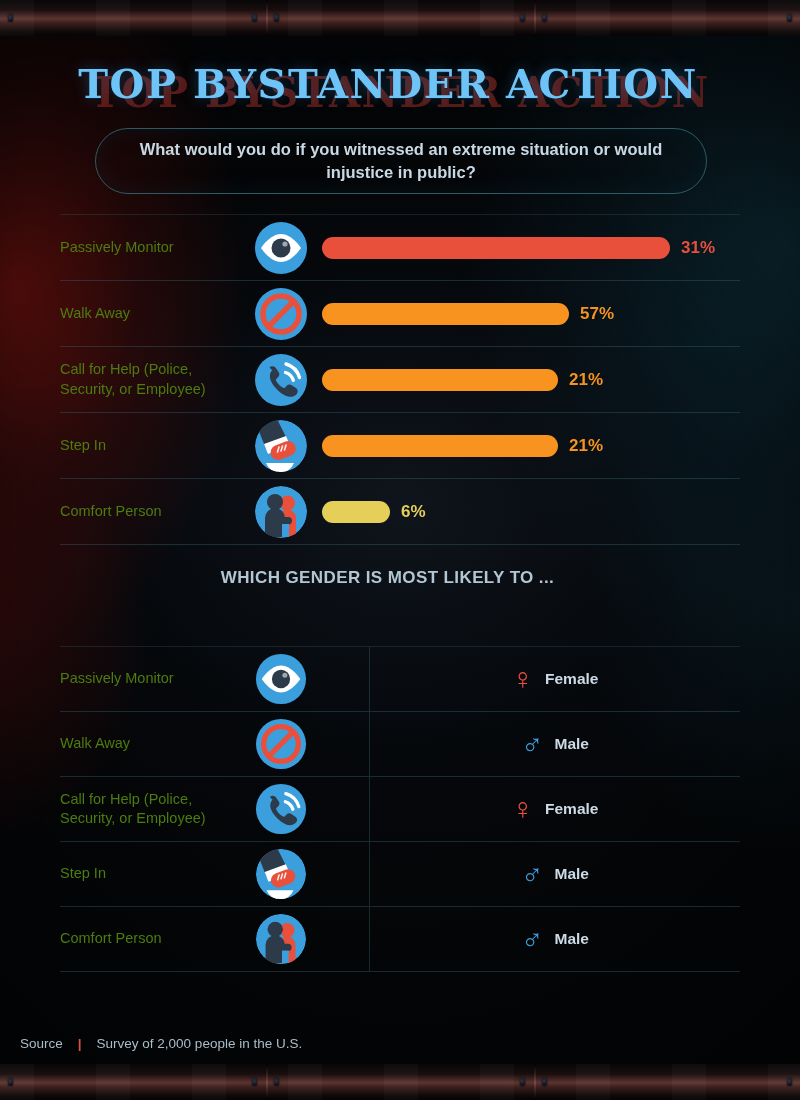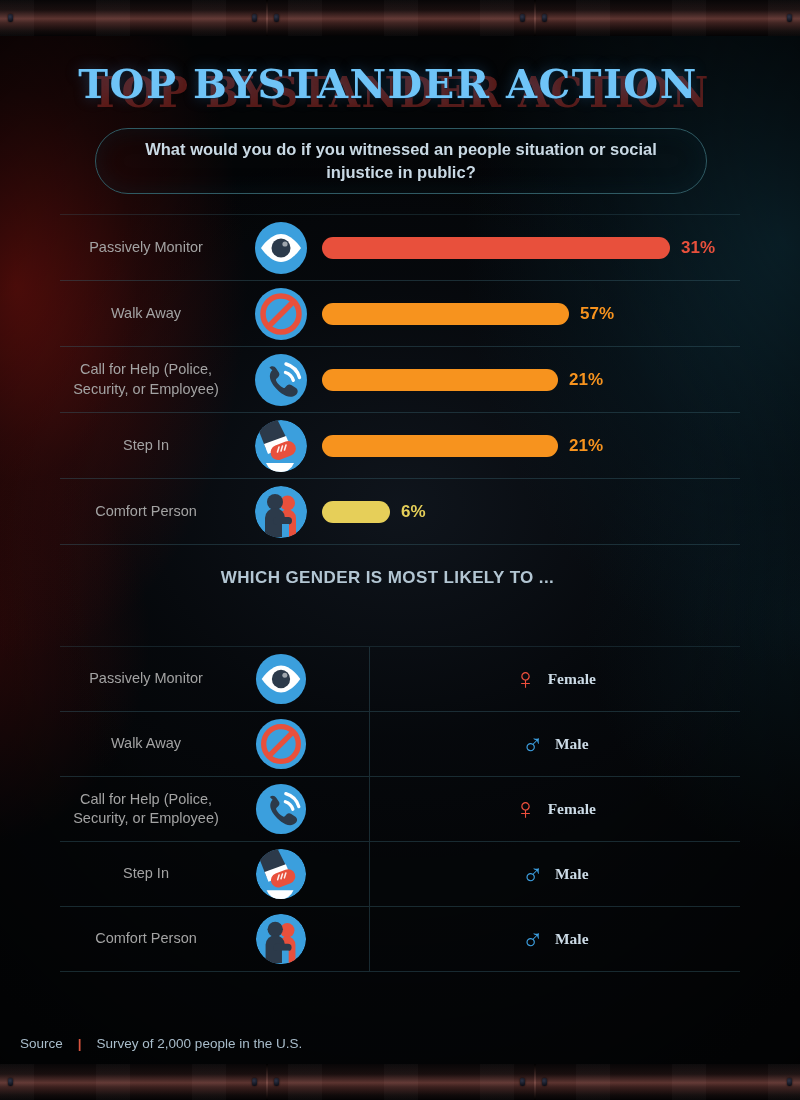--- a/index.html
+++ b/index.html
@@ -169,22 +169,22 @@
     display: flex;
     align-items: center;
     height: 65px;
     border-bottom: 1px solid rgba(56,96,108,0.42);
   }
   .row:first-child { border-top: 1px solid rgba(56,96,108,0.30); }
 
   .row-label {
     width: 190px;
     flex: 0 0 190px;
-    text-align: center;
-    color: #a3a3a3;
+    text-align: left;
+    color: #4d7c0f;
     font-size: 14.5px;
     line-height: 1.33;
     padding-right: 18px;
     box-sizing: border-box;
   }
 
   .icon-cell {
     flex: 0 0 62px;
     display: flex;
     align-items: center;
@@ -254,21 +254,20 @@
     font-size: 30px;
     line-height: 1;
     font-weight: bold;
   }
   .gender-symbol.female { color: #ee4f3c; }
   .gender-symbol.male { color: #3d9fe0; }
   .gender-label {
     color: #ccdbe6;
     font-size: 15.5px;
     font-weight: bold;
-    font-family: Liberation Serif, serif;
   }
 
   
   .footer {
     position: absolute;
     left: 20px;
     bottom: 13px;
     color: #a9bdcb;
     font-size: 13.5px;
     display: flex;
@@ -316,21 +315,21 @@
   </div>
 
   <div class="content">
 
     <div class="title-wrap">
       <div class="title-shadow">TOP BYSTANDER ACTION</div>
       <div class="title-main">TOP BYSTANDER ACTION</div>
     </div>
 
     <div class="question-pill">
-      <div class="question-text">What would you do if you witnessed an people situation or social injustice in public?</div>
+      <div class="question-text">What would you do if you witnessed an extreme situation or would injustice in public?</div>
     </div>
 
     <div class="bar-section">
 
       <div class="row">
         <div class="row-label">Passively Monitor</div>
         <div class="icon-cell">
           <svg width="54" height="54" viewBox="0 0 54 54">
             <circle cx="27" cy="27" r="26" fill="#3b9fdd"></circle>
             <path d="M27 13 C38 13 47 27 47 27 C47 27 38 41 27 41 C16 41 7 27 7 27 C7 27 16 13 27 13 Z" fill="#ffffff"></path>

